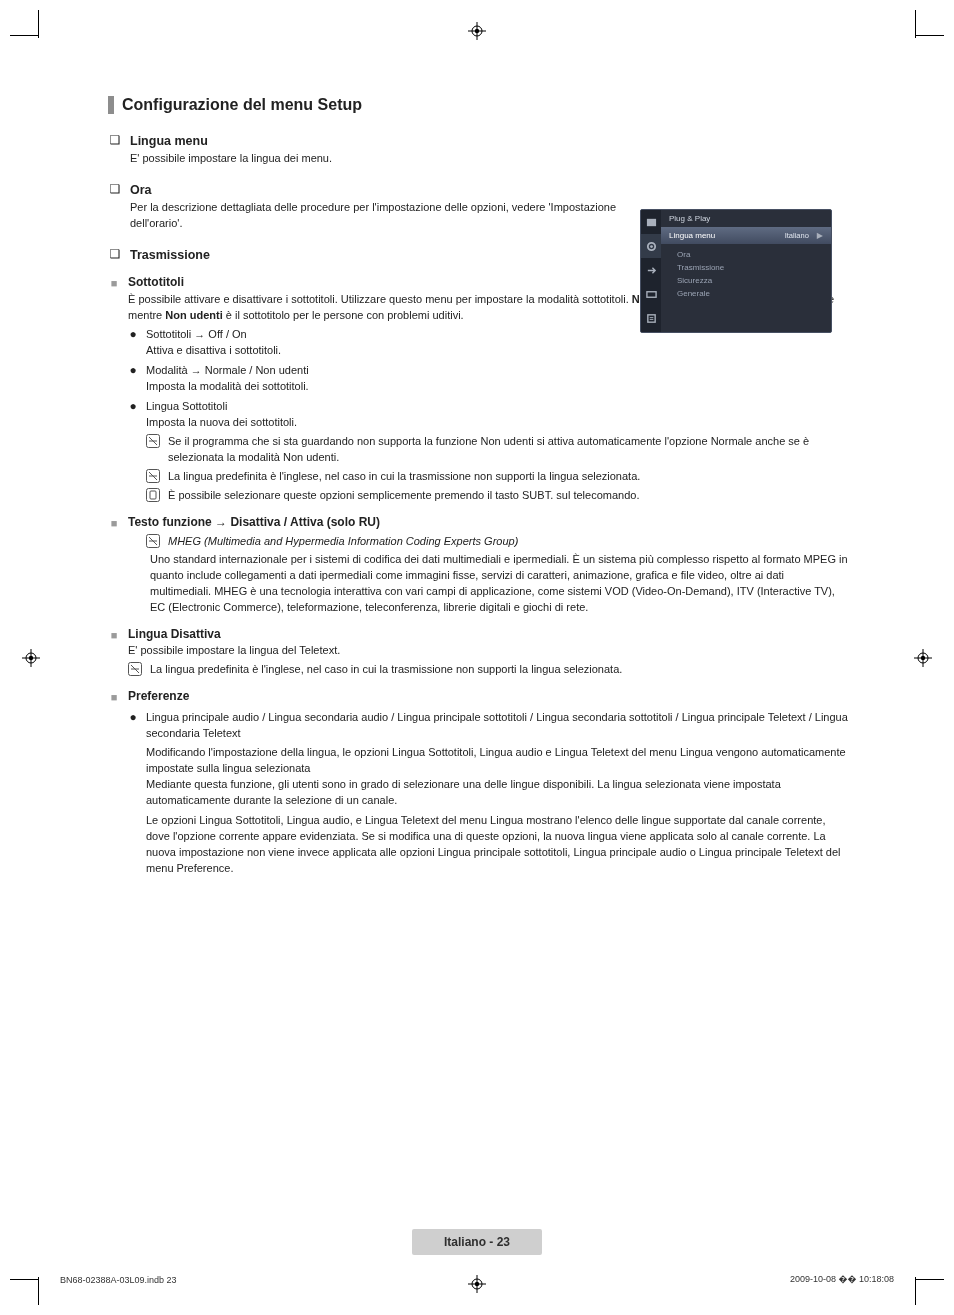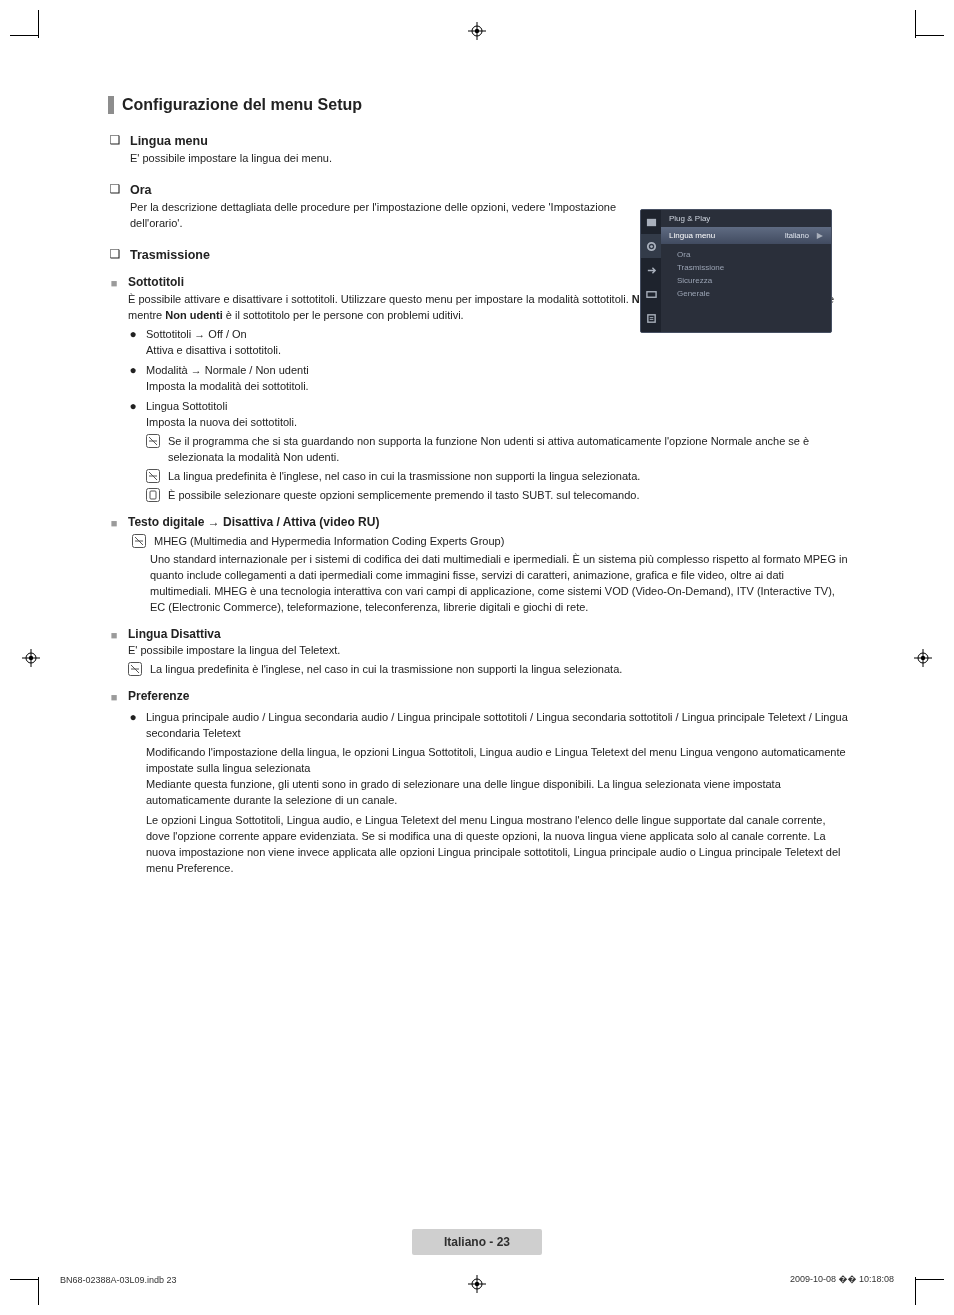--- a/index.html
+++ b/index.html
@@ -213,22 +213,22 @@
                 </div>
               </div>
             </div>
           </div>
         </div>
       </div>
 
       <div class="sq-row">
         <div class="sq-sym">■</div>
         <div style="flex:1">
-          <div class="sq-title">Testo digitale → Disattiva / Attiva (video RU)</div>
-          <div class="note-row" style="margin-left:4px;">
+          <div class="sq-title">Testo funzione → Disattiva / Attiva (solo RU)</div>
+          <div class="note-row" style="margin-left:18px;font-style:italic;">
             <div class="note-sym">
                 <svg viewBox="0 0 14 14">
                   <rect x="0.5" y="0.5" width="13" height="13" rx="2" fill="none" stroke="#555" stroke-width="1"></rect>
                   <path d="M3 3 L11 11 M3 7 H11" stroke="#555" stroke-width="1" fill="none"></path>
                 </svg>
               </div>
             <div class="note-body">MHEG (Multimedia and Hypermedia Information Coding Experts Group)</div>
           </div>
           <div style="margin-left:22px;margin-top:2px;">Uno standard internazionale per i sistemi di codifica dei dati multimediali e ipermediali. È un sistema più complesso rispetto al formato MPEG in quanto include collegamenti a dati ipermediali come immagini fisse, servizi di caratteri, animazione, grafica e file video, oltre ai dati multimediali. MHEG è una tecnologia interattiva con vari campi di applicazione, come sistemi VOD (Video-On-Demand), ITV (Interactive TV), EC (Electronic Commerce), teleformazione, teleconferenza, librerie digitali e giochi di rete.</div>
         </div>

